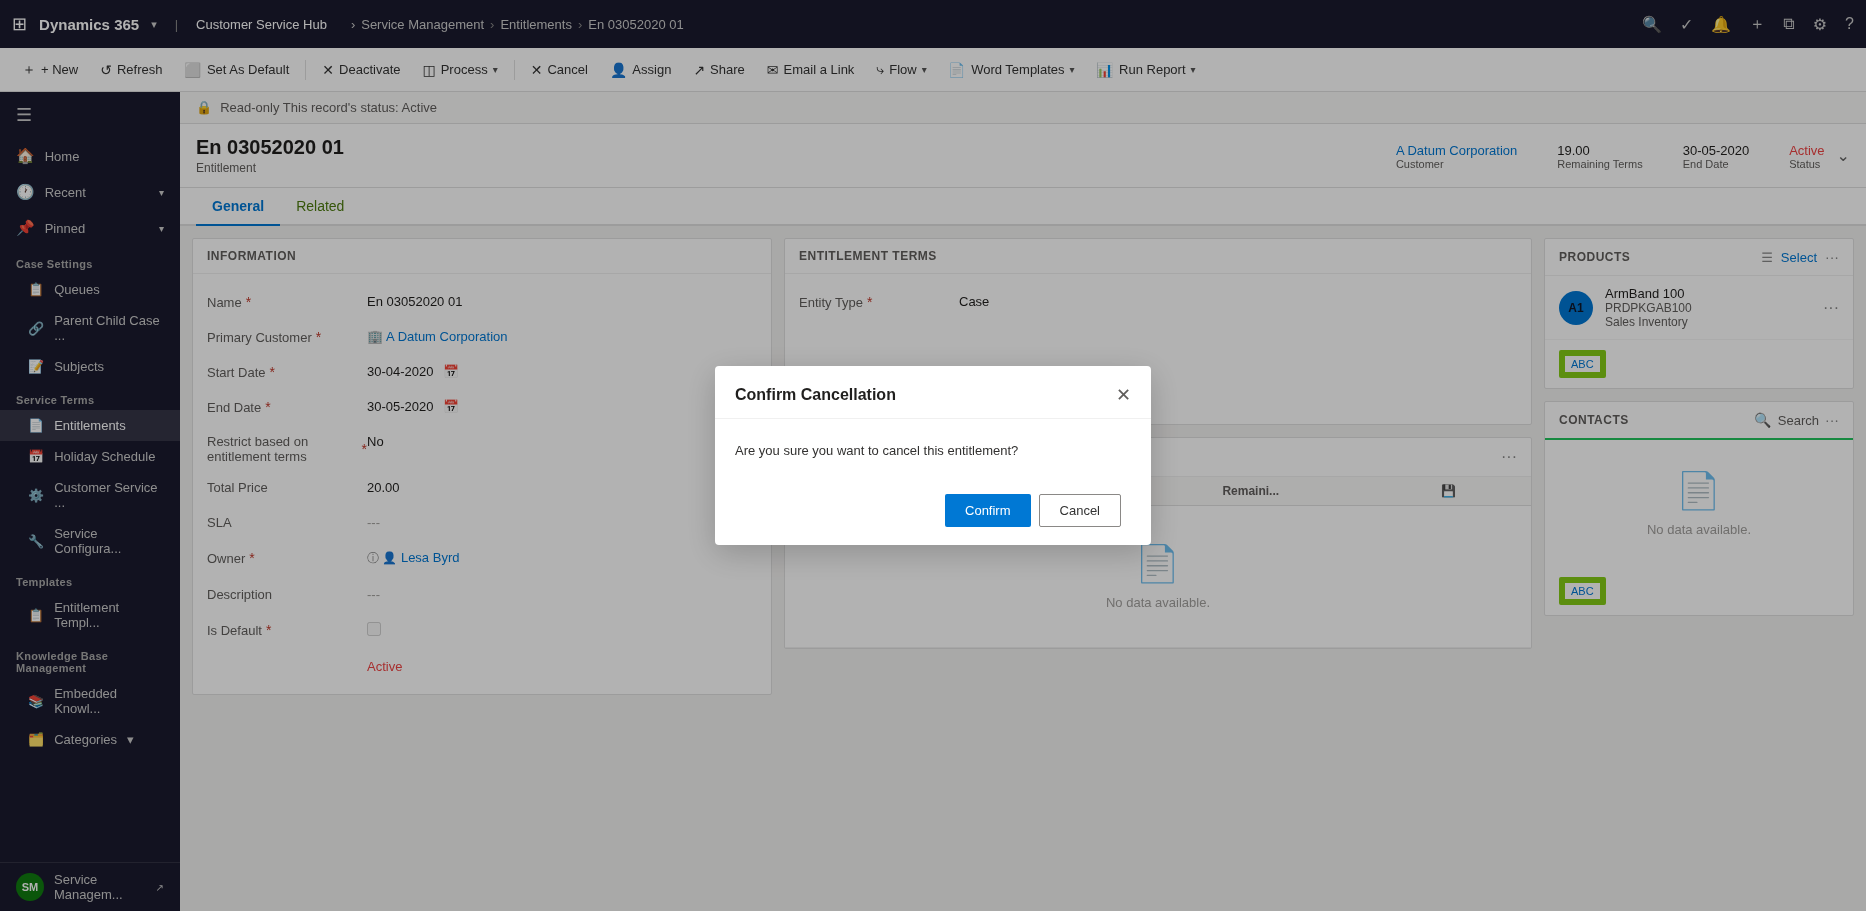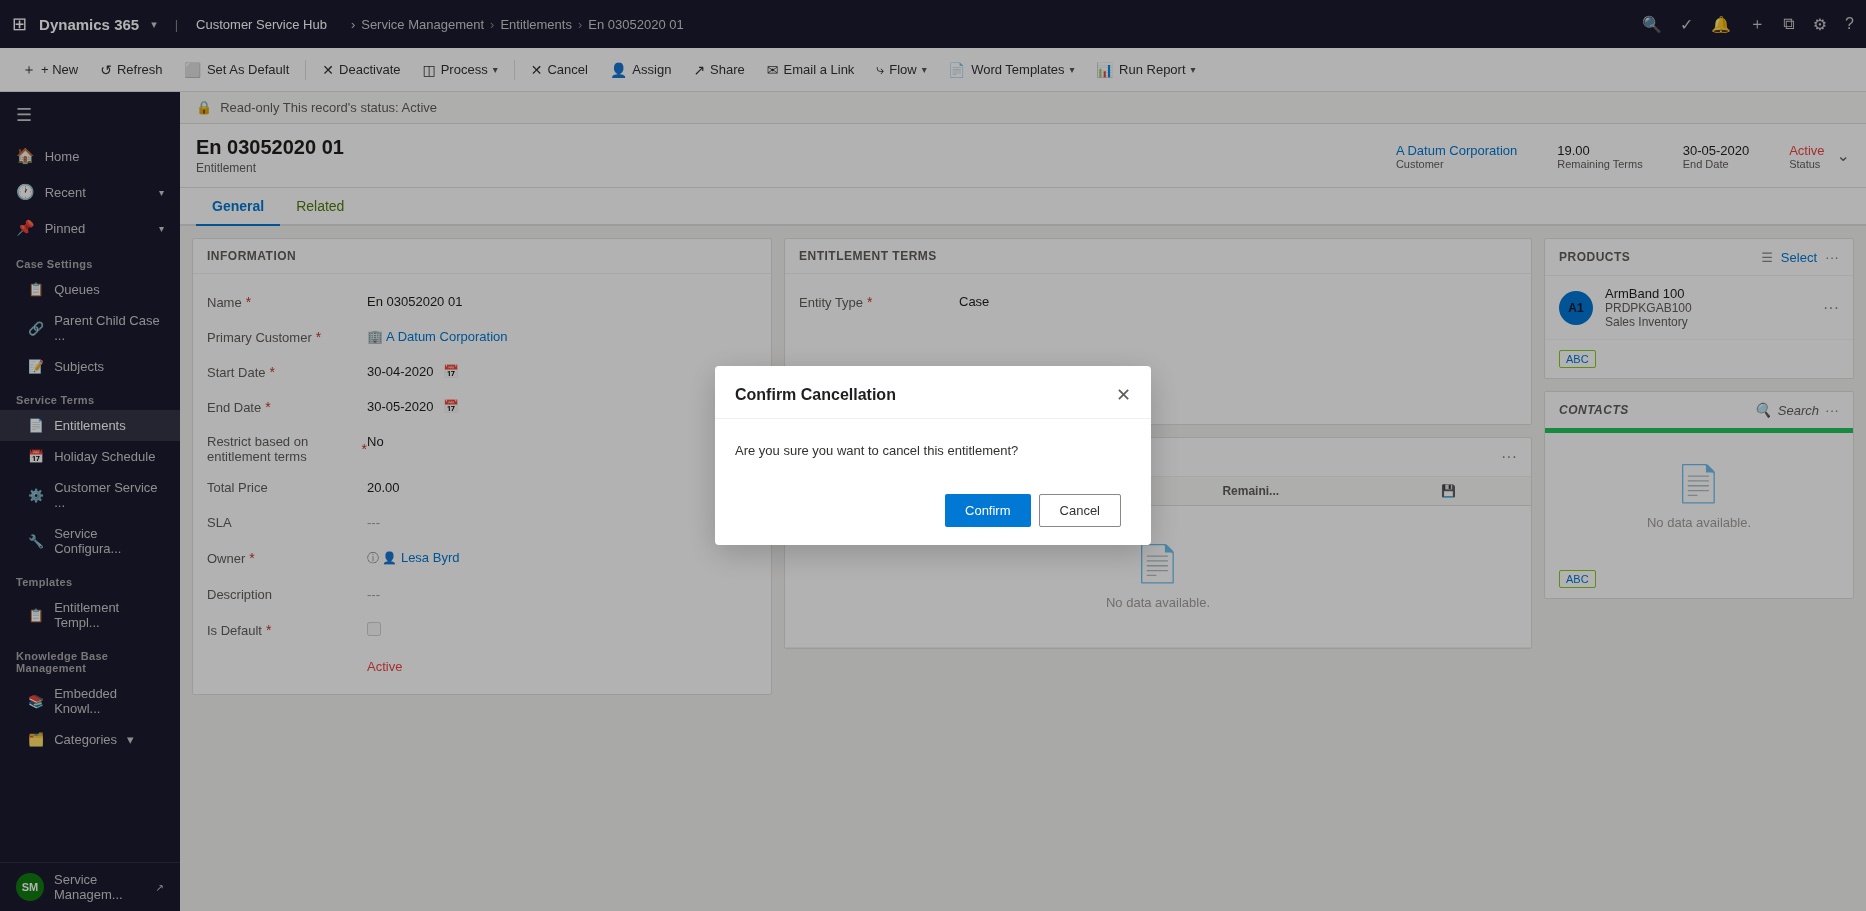--- a/index.html
+++ b/index.html
@@ -242,22 +242,21 @@
     .product-name { font-size: 13px; color: #201f1e; font-weight: 500; }
     .product-sub { font-size: 12px; color: #605e5c; }
     .product-type { font-size: 12px; color: #605e5c; }
     .product-more { color: #888; cursor: pointer; font-size: 16px; }
 
     
     .contacts-header {
       display: flex;
       align-items: center;
       padding: 10px 14px;
-      border-bottom: 5px solid #22c55e;
-      font-style: italic;
+      border-bottom: 2px solid #22c55e;
     }
     .contacts-title { font-size: 12px; font-weight: 600; color: #605e5c; text-transform: uppercase; letter-spacing: 0.5px; flex: 1; }
     .no-data {
       display: flex;
       flex-direction: column;
       align-items: center;
       justify-content: center;
       padding: 30px 14px;
       color: #a19f9d;
       font-size: 13px;
@@ -330,21 +329,21 @@
     .btn-default {
       background: #fff;
       color: #333;
       border: 1px solid #8a8886;
       padding: 8px 20px;
       border-radius: 2px;
       font-size: 13px;
       cursor: pointer;
     }
 
-    .abc-tag { font-size: 11px; color: #0078d4; padding: 2px 6px; border: 1px solid #84cc16; border-radius: 2px; cursor: pointer; margin: 4px 14px; display: inline-block; }
+    .abc-tag { font-size: 11px; color: #0078d4; padding: 2px 6px; border: 6px solid #84cc16; border-radius: 2px; cursor: pointer; margin: 4px 14px; display: inline-block; }
 
     .search-box { display: flex; align-items: center; gap: 6px; color: #605e5c; font-size: 13px; cursor: pointer; }
     .search-box .search-icon { font-size: 14px; }
 
     .channel-header-row {
       display: flex;
       align-items: center;
       justify-content: space-between;
       padding: 10px 14px;
       border-bottom: 1px solid #f0f0f0;

